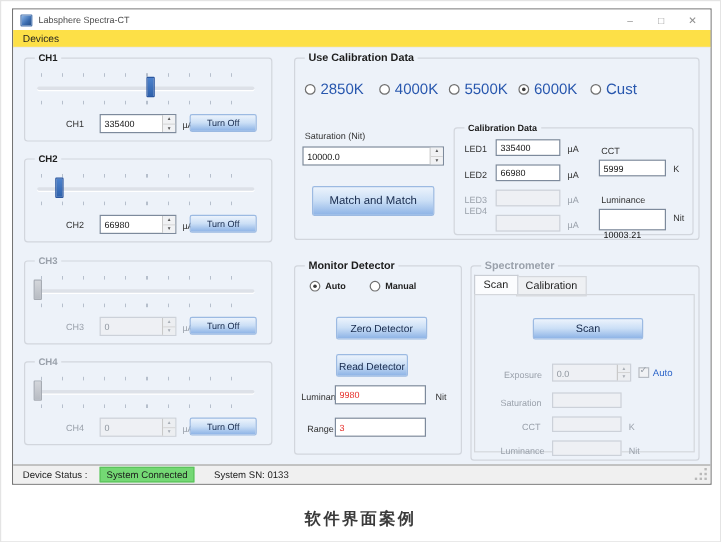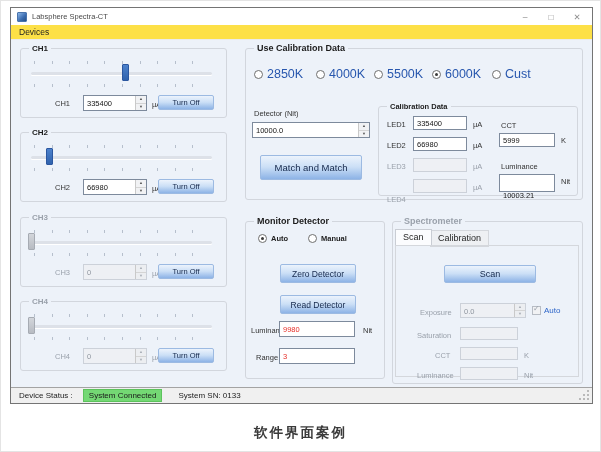--- a/index.html
+++ b/index.html
@@ -240,21 +240,21 @@
       </div>
       <div class="radio selected" style="left:186px; top:18px;">
         <span class="rdot"></span>
         <span class="rlabel">6000K</span>
       </div>
       <div class="radio" style="left:246px; top:18px;">
         <span class="rdot"></span>
         <span class="rlabel">Cust</span>
       </div>
 
-      <span class="sl" style="left:8px; top:60px;">Detector (Nit)</span>
+      <span class="sl" style="left:8px; top:60px;">Saturation (Nit)</span>
       <div class="spin" style="left:6px; top:73px; width:118px;">
         <span class="val">10000.0</span>
         <span class="btns">
           <span>▲</span>
           <span>▼</span>
         </span>
       </div>
       <div class="btn" style="left:14px; top:106px; width:102px; height:25px; font-size:9.5px;">Match and Match</div>
 
       <div class="group" style="left:132px; top:57px; width:200px; height:90px;">
@@ -265,21 +265,21 @@
         <span class="sl" style="left:94px; top:13px;">µA</span>
 
         <span class="sl" style="left:8px; top:34px;">LED2</span>
         <div class="field" style="left:34px; top:30px; width:54px; height:14px; padding-top:2px;">66980</div>
         <span class="sl" style="left:94px; top:34px;">µA</span>
 
         <span class="sl gray" style="left:8px; top:55px;">LED3</span>
         <div class="field disabled" style="left:34px; top:51px; width:54px; height:14px; padding-top:2px;"></div>
         <span class="sl gray" style="left:94px; top:55px;">µA</span>
 
-        <span class="sl gray" style="left:8px; top:88px;">LED4</span>
+        <span class="sl gray" style="left:8px; top:64px;">LED4</span>
         <div class="field disabled" style="left:34px; top:72px; width:54px; height:14px; padding-top:2px;"></div>
         <span class="sl gray" style="left:94px; top:76px;">µA</span>
 
         <span class="sl" style="left:122px; top:14px;">CCT</span>
         <div class="field" style="left:120px; top:26px; width:56px; height:14px; padding-top:2px;">5999</div>
         <span class="sl" style="left:182px; top:29px;">K</span>
 
         <span class="sl" style="left:122px; top:55px;">Luminance</span>
         <div class="field" style="left:120px; top:67px; width:56px; height:14px; padding-top:16px;">10003.21</div>
         <span class="sl" style="left:182px; top:70px;">Nit</span>
@@ -292,21 +292,21 @@
       <div class="radio small selected" style="left:12px; top:12px;">
         <span class="rdot"></span>
         <span class="rlabel">Auto</span>
       </div>
       <div class="radio small" style="left:62px; top:12px;justify-content:space-between;">
         <span class="rdot"></span>
         <span class="rlabel">Manual</span>
       </div>
 
       <div class="btn" style="left:34px; top:42px; width:76px; height:19px; font-size:8.5px;">Zero Detector</div>
-      <div class="btn" style="left:34px; top:73px; width:76px; height:19px; font-size:8.5px;">Read Detector</div>
+      <div class="btn" style="left:34px; top:73px; width:60px; height:19px; font-size:8.5px;">Read Detector</div>
 
       <span class="sl" style="left:5px; top:104px;">Luminan</span>
       <div class="field red" style="left:33px; top:99px; width:76px;">9980</div>
       <span class="sl" style="left:117px; top:104px;">Nit</span>
 
       <span class="sl" style="left:10px; top:131px;">Range</span>
       <div class="field red" style="left:33px; top:126px; width:76px;">3</div>
     </div>
 
     <div class="group disabled" style="left:381px; top:181px; width:191px; height:163px;">

